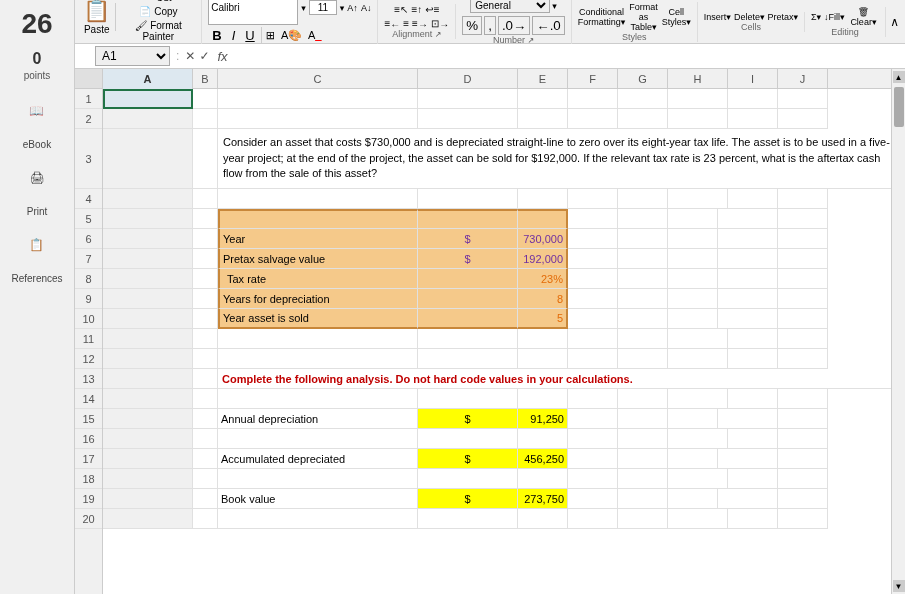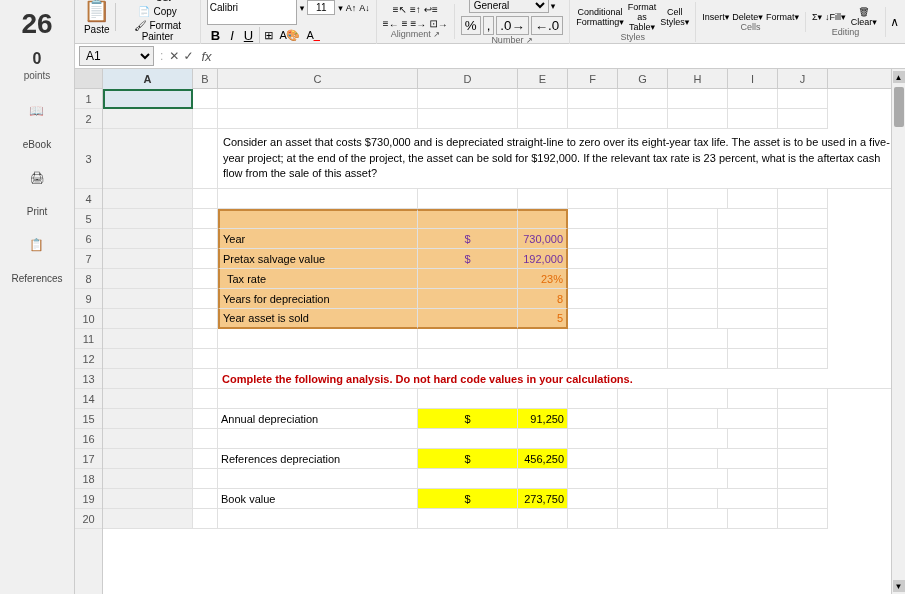--- a/index.html
+++ b/index.html
@@ -69,21 +69,21 @@
     }
     .tool-btn-bold { font-weight: bold; }
     .tool-btn-italic { font-style: italic; }
     .tool-btn-underline { text-decoration: underline; }
 
     
     .formula-bar {
       display: flex;
       align-items: center;
       border-bottom: 1px solid #ccc;
-      padding: 2px 4px;
+      padding: 2px 20px;
       gap: 4px;
       background: #fff;
     }
     .formula-fx {
       font-style: italic;
       font-size: 13px;
       color: #555;
       padding: 0 4px;
     }
     .formula-input {
@@ -402,21 +402,21 @@
       </div>
       <div class="rg-label">
         <span>Styles</span>
       </div>
     </div>
 
     <div class="ribbon-group-wrapper">
       <div class="rg-content" style="align-items:center;justify-content:center;gap:3px;">
         <button style="font-size:9px;background:none;border:none;cursor:pointer;">Insert▾</button>
         <button style="font-size:9px;background:none;border:none;cursor:pointer;">Delete▾</button>
-        <button style="font-size:9px;background:none;border:none;cursor:pointer;">Format▾</button>
+        <button style="font-size:9px;background:none;border:none;cursor:pointer;">Pretax▾</button>
       </div>
       <div class="rg-label">
         <span>Cells</span>
       </div>
     </div>
 
     <div class="ribbon-group-wrapper">
       <div class="rg-content" style="align-items:center;justify-content:center;gap:3px;">
         <button style="font-size:9px;background:none;border:none;cursor:pointer;">Σ▾</button>
         <button style="font-size:9px;background:none;border:none;cursor:pointer;">↓Fill▾</button>
@@ -708,21 +708,21 @@
           <div class="grid-cell col-g"></div>
           <div class="grid-cell col-h"></div>
           <div class="grid-cell col-i"></div>
           <div class="grid-cell col-j"></div>
         </div>
 
         <div class="grid-row">
           <div class="grid-cell col-a"></div>
           <div class="grid-cell col-b"></div>
           <div class="grid-cell col-c">
-            <span>References depreciation</span>
+            <span>Accumulated depreciated</span>
           </div>
           <div class="grid-cell col-d yellow-bg text-center">
             <span>$</span>
           </div>
           <div class="grid-cell col-d yellow-bg text-right" style="width:50px;">
             <span>456,250</span>
           </div>
           <div class="grid-cell col-e"></div>
           <div class="grid-cell col-f"></div>
           <div class="grid-cell col-g"></div>

